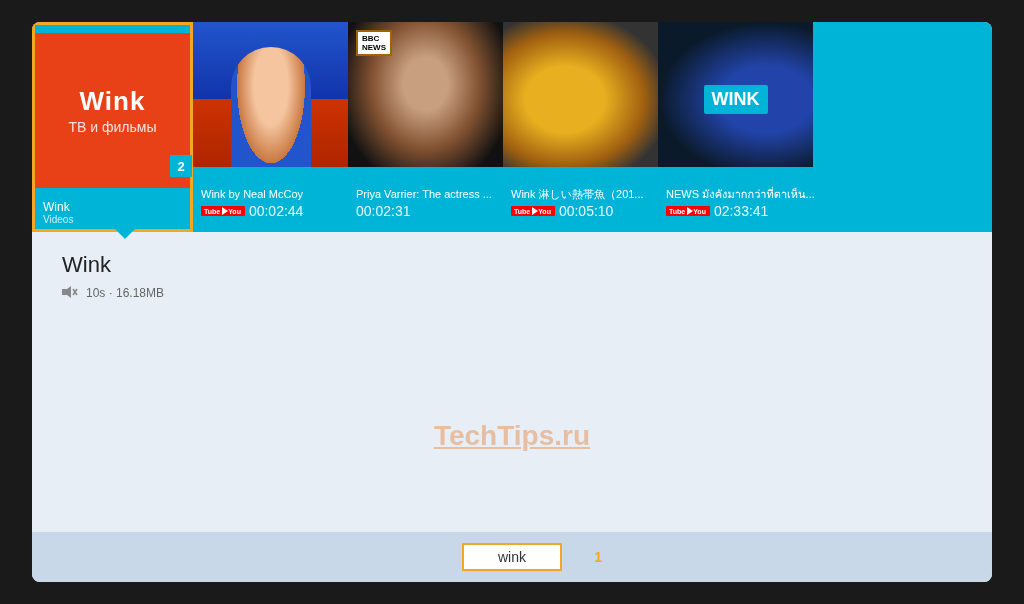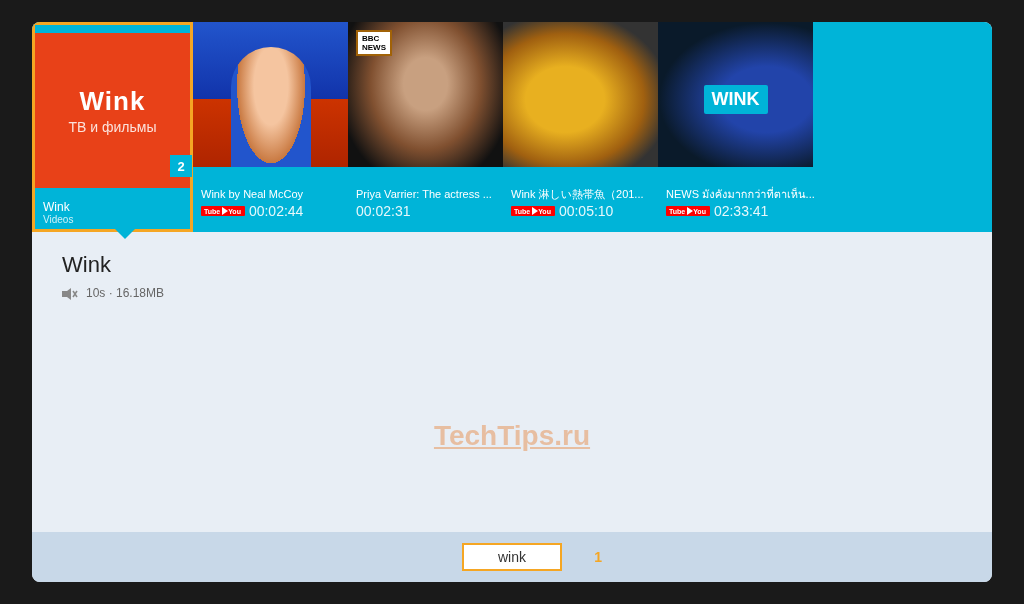--- a/index.html
+++ b/index.html
@@ -304,21 +304,21 @@
 
     .app-title {
       font-size: 22px;
       color: #222;
       font-weight: 400;
       margin-bottom: 8px;
     }
 
     .app-meta {
       display: flex;
-      align-items: flex-end;
+      align-items: flex-start;
       gap: 8px;
       color: #666;
       font-size: 12px;
     }
 
     
     .watermark {
       position: absolute;
       bottom: 80px;
       left: 50%;

